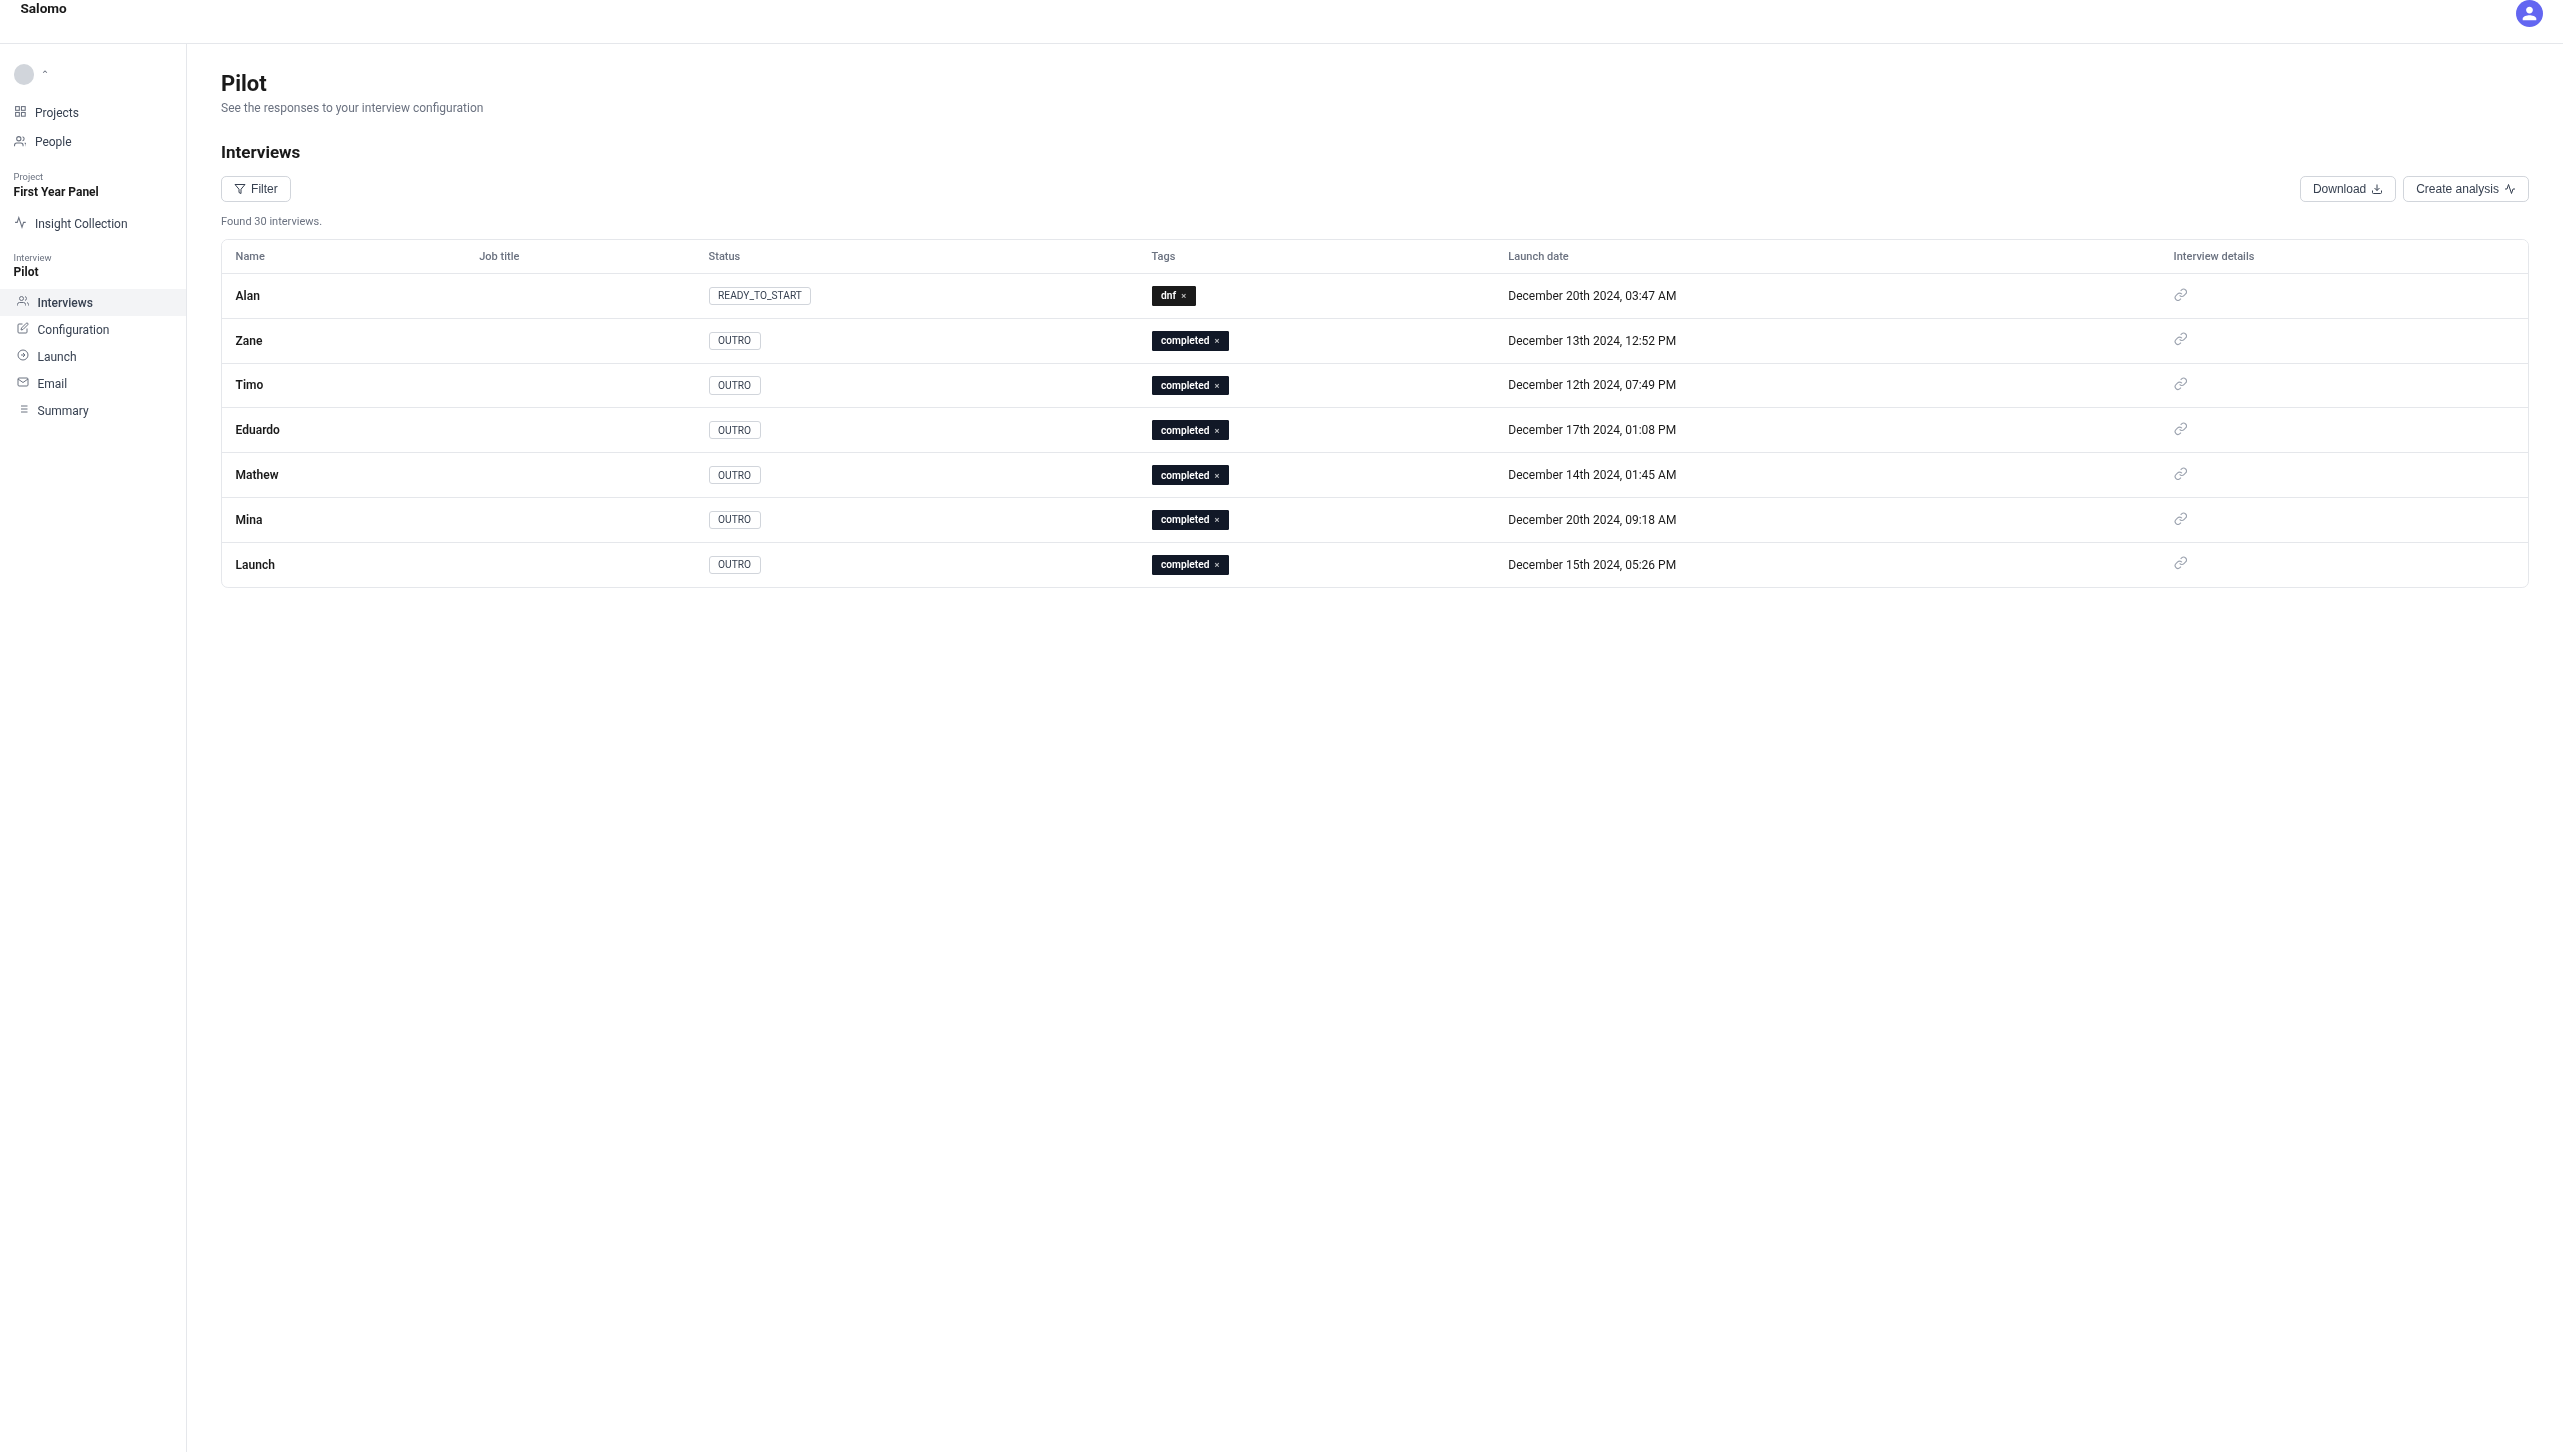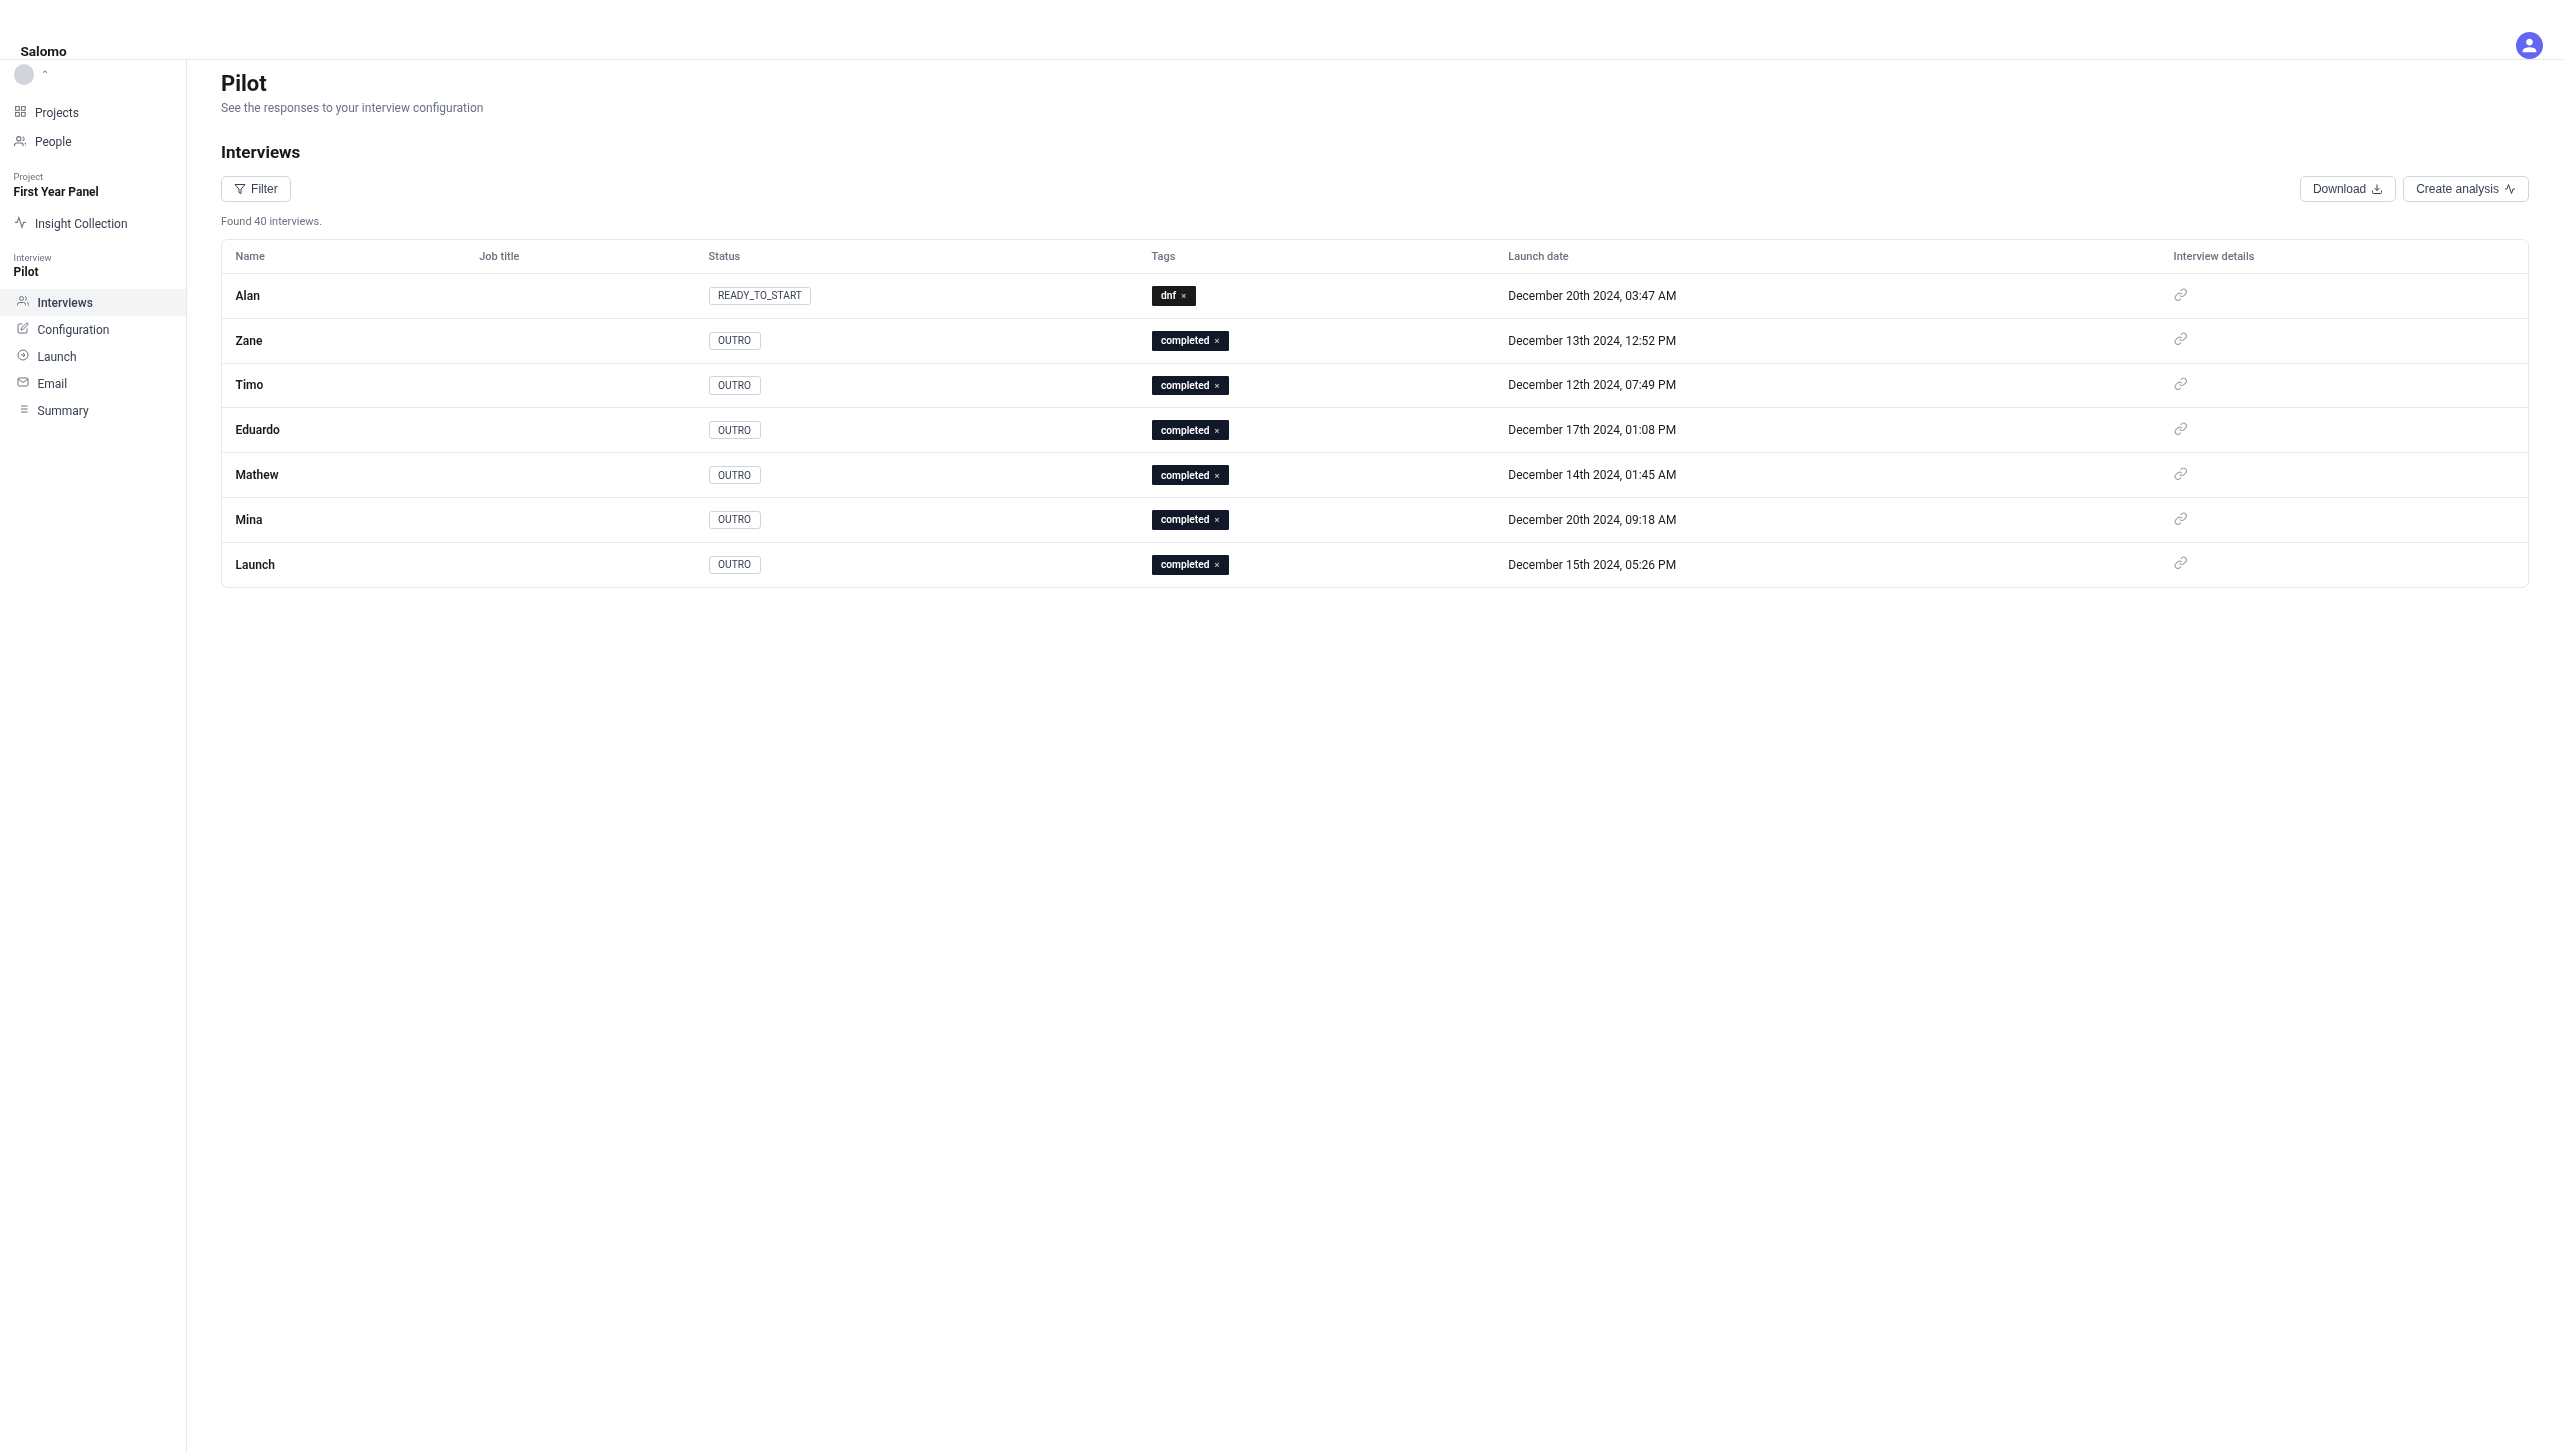--- a/index.html
+++ b/index.html
@@ -1,21 +1,21 @@
 <!DOCTYPE html>
 <html style="font-size:13.6px"><head>
   <meta charset="utf-8">
   <style>
     * { box-sizing: border-box; margin: 0; padding: 0; }
     body { font-family: -apple-system, BlinkMacSystemFont, 'Segoe UI', Roboto, sans-serif; background: #fff; color: #1a1a1a; font-size: 12px; }
 
     
     .topnav {
-      display: flex; align-items: flex-end; justify-content: space-between;
-      padding: 0 20.4px; height: 60px; border-bottom: 0.9px solid #e5e7eb;
+      display: flex; align-items: flex-start; justify-content: space-between;
+      padding: 0 20.4px; height: 44px; border-bottom: 0.9px solid #e5e7eb;
       position: fixed; top: 0; left: 0; right: 0; background: #fff; z-index: 100;
     }
     .topnav-logo { font-weight: 700; font-size: 13.6px; }
     .topnav-avatar {
       width: 27px; height: 27px; border-radius: 50%; background: #6366f1;
       display: flex; align-items: center; justify-content: center; color: #fff; font-size: 12px;
     }
 
     
     .layout { display: flex; margin-top: 44px; min-height: calc(100vh - 44px); }
@@ -241,21 +241,21 @@
         </button>
         <button class="action-btn">
           <span>Create analysis</span>
           <svg width="12" height="12" viewBox="0 0 24 24" fill="none" stroke="currentColor" stroke-width="2">
               <polyline points="22 12 18 12 15 21 9 3 6 12 2 12"></polyline>
             </svg>
         </button>
       </div>
     </div>
 
-    <p class="found-text">Found 40 interviews.</p>
+    <p class="found-text">Found 30 interviews.</p>
 
     <div class="table-wrap">
       <table>
         <thead>
           <tr>
             <th>Name</th>
             <th>Job title</th>
             <th>Status</th>
             <th>Tags</th>
             <th>Launch date</th>

